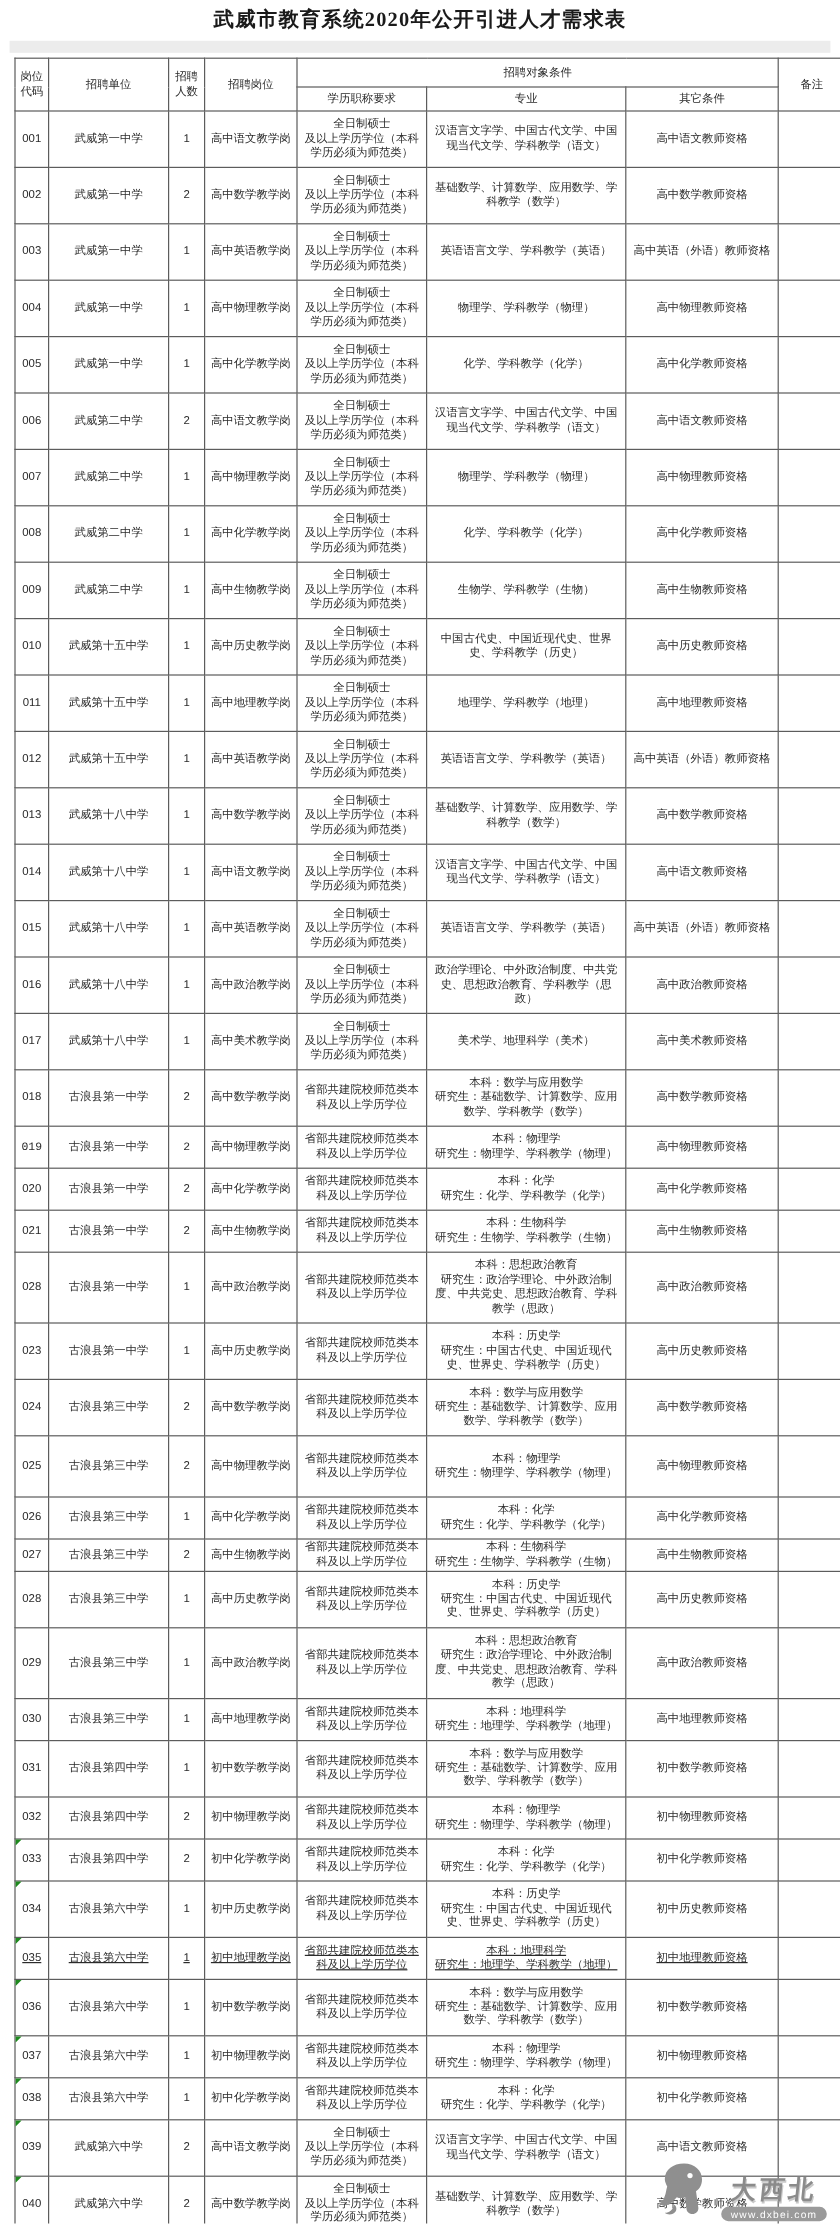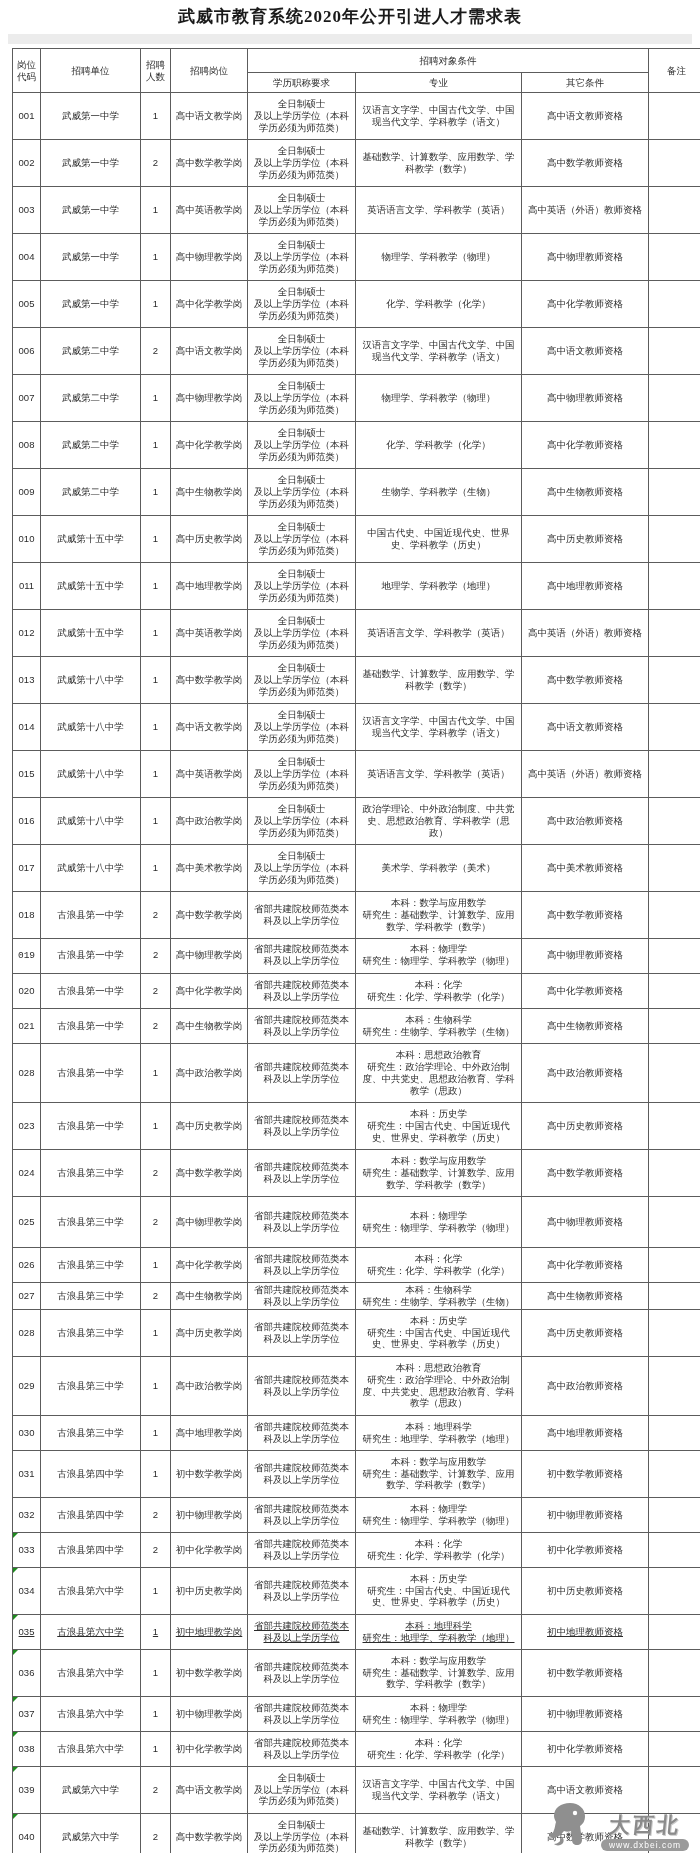--- a/index.html
+++ b/index.html
@@ -270,21 +270,21 @@
           <td class="cell-other">高中政治教师资格</td>
           <td class="cell-remark"></td>
         </tr>
         <tr style="height: 47px;">
           <td class="cell-code">017</td>
           <td class="cell-org">武威第十八中学</td>
           <td class="cell-count">1</td>
           <td class="cell-post">高中美术教学岗</td>
           <td class="cell-edu">全日制硕士
 及以上学历学位（本科学历必须为师范类）</td>
-          <td class="cell-major">美术学、学科教学（美术）</td>
+          <td class="cell-major">美术学、地理科学（美术）</td>
           <td class="cell-other">高中美术教师资格</td>
           <td class="cell-remark"></td>
         </tr>
         <tr style="height: 47px;">
           <td class="cell-code">018</td>
           <td class="cell-org">古浪县第一中学</td>
           <td class="cell-count">2</td>
           <td class="cell-post">高中数学教学岗</td>
           <td class="cell-edu">省部共建院校师范类本科及以上学历学位</td>
           <td class="cell-major left-cell">本科：数学与应用数学

